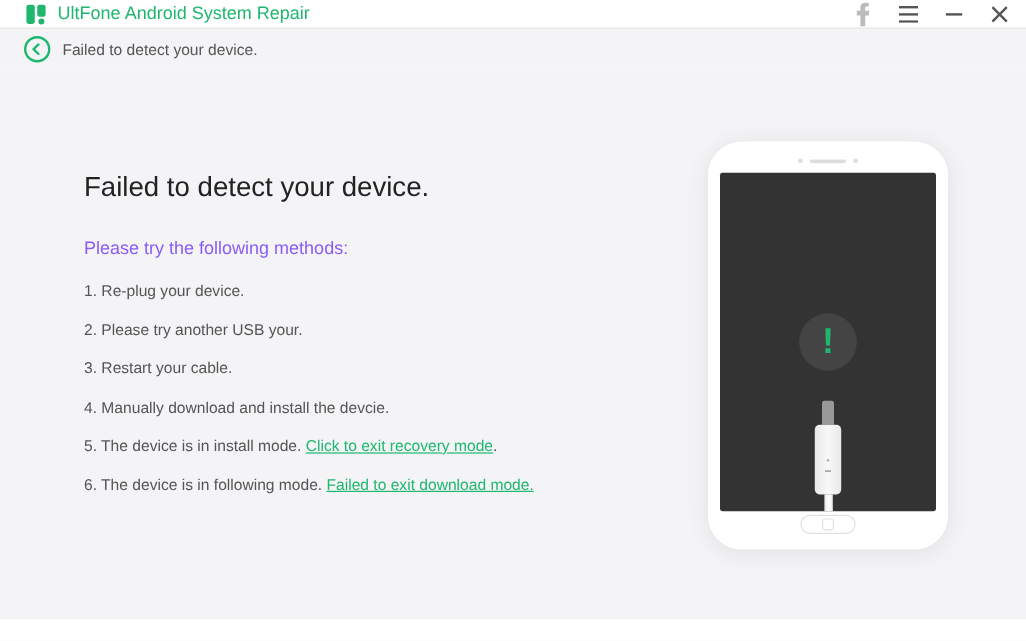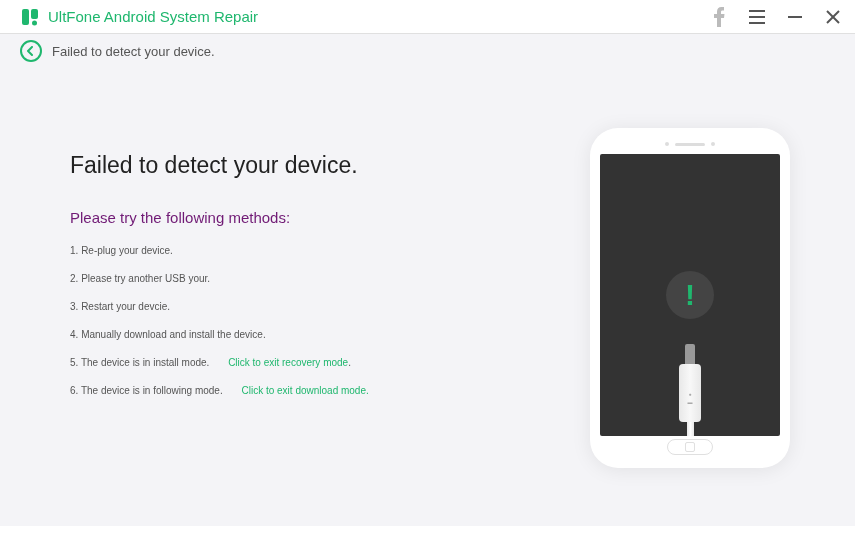--- a/index.html
+++ b/index.html
@@ -8,21 +8,21 @@
       box-sizing: border-box;
     }
     body {
       font-family: "Segoe UI", Arial, sans-serif;
       background: #fff;
       width: 855px;
       height: 534px;
       overflow: hidden;
     }
     .title-bar {
-      height: 34px;
+      height: 24px;
       display: flex;
       align-items: center;
       justify-content: space-between;
       padding: 0 10px 0 20px;
       border-bottom: 1px solid #e0e0e0;
     }
     .title-left {
       display: flex;
       align-items: center;
       gap: 8px;
@@ -87,41 +87,41 @@
       padding-top: 24px;
     }
     .heading {
       font-size: 23px;
       font-weight: 400;
       color: #222;
       margin-bottom: 30px;
     }
     .subheading {
       font-size: 15px;
-      color: #701a75;
+      color: #8b5cf6;
       margin-bottom: 18px;
     }
     .method-list {
       list-style: none;
       counter-reset: item;
     }
     .method-list li {
       counter-increment: item;
-      font-size: 10px;
+      font-size: 13px;
       color: #555;
       margin-bottom: 14px;
       line-height: 1.4;
     }
     .method-list li::before {
       content: counter(item) ". ";
     }
     .link {
       color: #1fb76e;
+      text-decoration: underline;
       cursor: pointer;
-      margin-left: 16px;
     }
     .phone-section {
       width: 250px;
       display: flex;
       align-items: flex-start;
       justify-content: center;
       padding-top: 0;
     }
     .phone {
       width: 200px;
@@ -284,24 +284,24 @@
   <div class="status-text">Failed to detect your device.</div>
 </div>
 
 <div class="content">
   <div class="text-section">
     <h1 class="heading">Failed to detect your device.</h1>
     <p class="subheading">Please try the following methods:</p>
     <ol class="method-list">
       <li>Re-plug your device.</li>
       <li>Please try another USB your.</li>
-      <li>Restart your devcie.</li>
-      <li>Manually download and install the device.</li>
+      <li>Restart your cable.</li>
+      <li>Manually download and install the devcie.</li>
       <li><span>The device is in install mode. </span><a class="link">Click to exit recovery mode</a><span>.</span></li>
-      <li><span>The device is in following mode. </span><a class="link">Click to exit download mode.</a><span></span></li>
+      <li><span>The device is in following mode. </span><a class="link">Failed to exit download mode.</a><span></span></li>
     </ol>
   </div>
   <div class="phone-section">
     <div class="phone">
       <div class="phone-top">
         <div class="phone-dot"></div>
         <div class="phone-speaker"></div>
         <div class="phone-dot"></div>
       </div>
       <div class="phone-screen">

